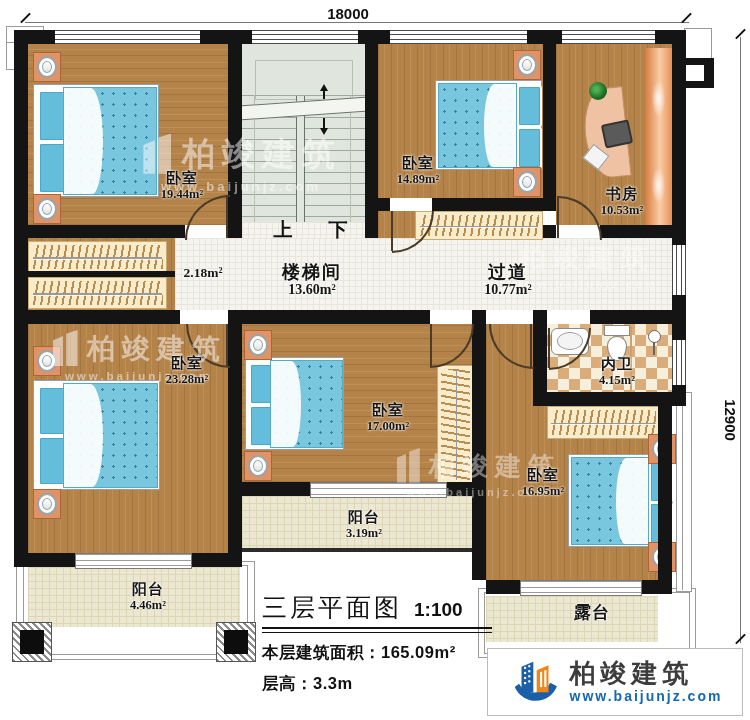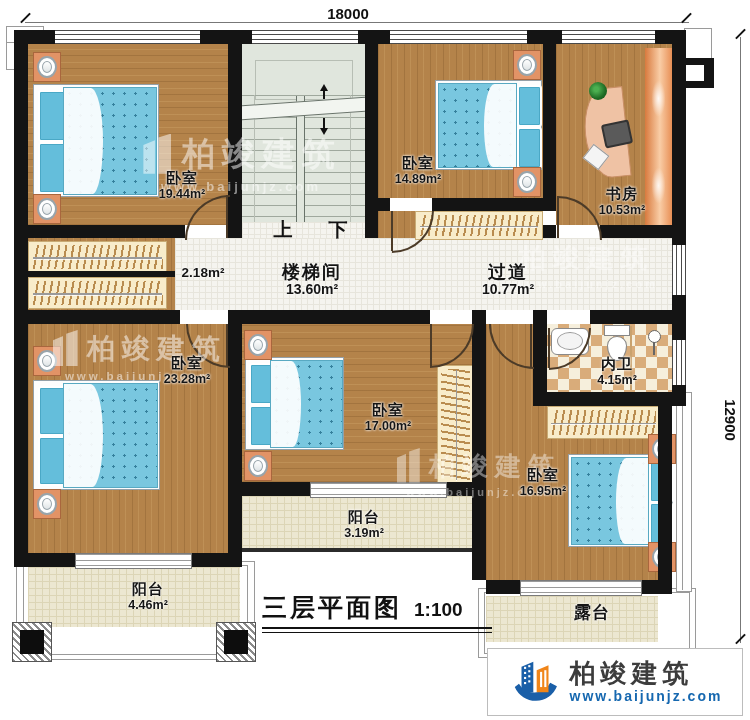--- a/index.html
+++ b/index.html
@@ -57,21 +57,21 @@
   .mat.r::after{left:auto;right:0;border-radius:65% 0 0 55% / 100% 0 0 100%;}
   .pil{position:absolute;background:#64bedb;border:2px solid #fff;border-radius:3px;box-shadow:inset 0 0 0 1px #4aa8c6;}
   .ns{position:absolute;width:28px;height:30px;background:#e29366;border:1.5px solid #a9663d;z-index:2;box-sizing:border-box;}
   .lamp{position:absolute;inset:3px;border-radius:50%;border:2px solid #98a4ab;background:#fff;}
   .lamp::before{content:"";position:absolute;inset:3px;border-radius:50%;border:1px solid #98a4ab;background:linear-gradient(#ffffff,#dfe4e6);}
   
   .lbl{position:absolute;transform:translate(-50%,-50%);text-align:center;color:#151515;font-weight:bold;
        line-height:1.12;white-space:nowrap;z-index:6;
        text-shadow:0 0 2px #fff,0 0 3px rgba(255,255,255,.9);}
   .lbl .nm{font-size:15px;letter-spacing:1px;}
-  .lbl .ar{font-size:12.5px;}
+  .lbl .ar{font-size:12.5px;font-family:Liberation Serif, serif;}
   .lbl.big .nm{font-size:18px;letter-spacing:2px;}
   .lbl.big .ar{font-size:14px;}
   .updown{position:absolute;transform:translate(-50%,-50%);font-size:19px;font-weight:bold;color:#111;z-index:6;}
   
   .wm{position:absolute;color:rgba(255,255,255,.5);z-index:5;text-align:center;display:flex;align-items:center;gap:6px;}
   .wm .t{font-weight:bold;letter-spacing:7px;}
   .wm .u{font-weight:bold;letter-spacing:3px;margin-top:1px;}
   .wm-glyph{position:relative;display:inline-block;}
   .wm-glyph::before{content:"";position:absolute;left:10%;top:16%;width:34%;height:80%;background:currentColor;
        clip-path:polygon(0 14%,100% 0,100% 100%,0 100%);}
@@ -84,21 +84,21 @@
        transform:translate(-50%,-50%);}
   .dimtext.vert{transform:translate(-50%,-50%) rotate(90deg);}
   
   .rail-rect{position:absolute;border:1px solid #9a9a9a;z-index:2;}
   .col{position:absolute;width:38px;height:38px;z-index:3;
        background:repeating-linear-gradient(45deg,#8a8a8a 0 2px,#fff 2px 5px);border:1px solid #555;}
   .col::after{content:"";position:absolute;inset:7px;background:#0d0d0d;}
   
   .titleblock{position:absolute;z-index:7;color:#111;}
   .t-row{display:flex;align-items:baseline;gap:12px;}
-  .t-main{font-size:25px;font-weight:bold;letter-spacing:3px;}
+  .t-main{font-size:25px;font-weight:normal;letter-spacing:3px;}
   .t-scale{font-size:19px;font-weight:bold;}
   .t-underline{border-top:2.5px solid #111;border-bottom:1.5px solid #111;height:3px;margin-top:3px;}
   .t-line{font-size:16.5px;font-weight:bold;margin-top:9px;letter-spacing:.5px;}
   .logo{position:absolute;border:1.5px solid #bcbcbc;background:#fff;z-index:7;display:flex;align-items:center;
         justify-content:center;gap:8px;}
   .logo-txt .c{font-size:26px;font-weight:bold;color:#3c3c3c;letter-spacing:5px;line-height:1.05;}
   .logo-txt .u{font-size:14px;font-weight:bold;color:#1668b0;letter-spacing:2px;}
   .deco{position:absolute;border:1px solid #9a9a9a;background:#fff;z-index:0;}
 </style>
 </head>
@@ -374,20 +374,22 @@
   <div class="tick" style="left:734px;top:33px;"></div>
   <div class="tick" style="left:734px;top:638px;"></div>
   <div class="dimtext vert" style="left:730px;top:420px;">12900</div>
 
   <div class="titleblock" style="left:262px;top:591px;width:230px;">
     <div class="t-row">
       <span class="t-main">三层平面图</span>
       <span class="t-scale">1:100</span>
     </div>
     <div class="t-underline"></div>
+    <div class="t-line"><span>本层建筑面积：</span><span>165.09m²</span></div>
+    <div class="t-line"><span>层高：</span><span>3.3m</span></div>
   </div>
 
   <div class="logo" style="left:487px;top:648px;width:254px;height:66px;">
     <svg width="54" height="54" viewBox="0 0 64 64">
       <path d="M8 38 A27 27 0 0 0 58 37 L50 33 A21 21 0 0 1 13 34 Z" fill="#1a5fa8"></path>
       <path d="M16 44 L16 14 L30 8 L30 44 Z" fill="#1a5fa8"></path>
       <g fill="#fff">
         <rect x="19" y="14" width="2.5" height="2.5"></rect>
           <rect x="24" y="12" width="2.5" height="2.5"></rect>
         <rect x="19" y="20" width="2.5" height="2.5"></rect>

